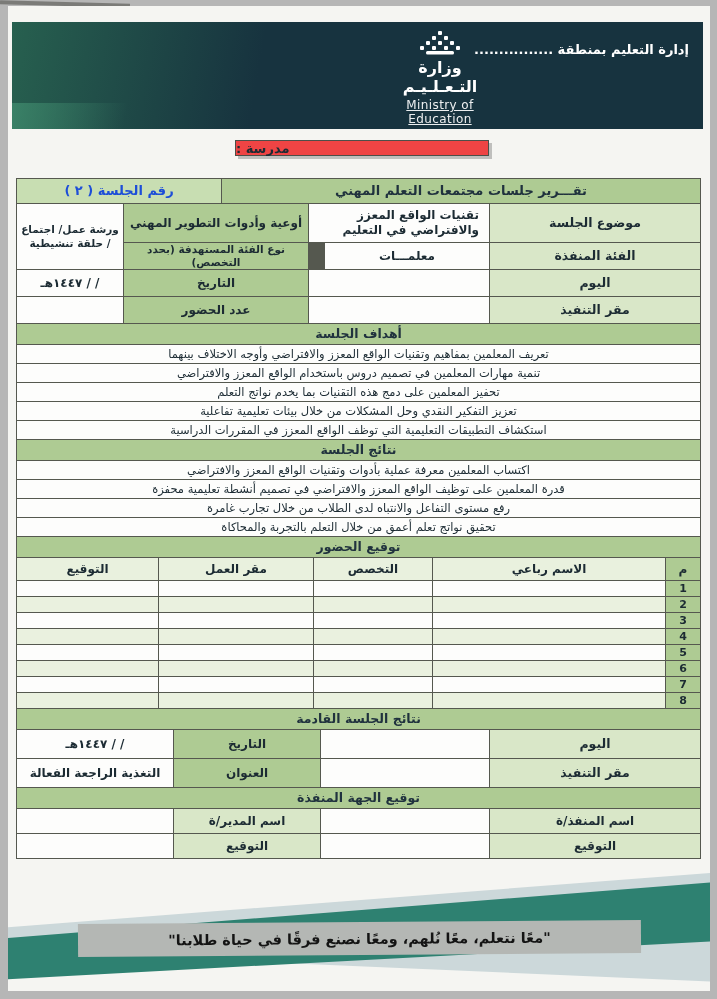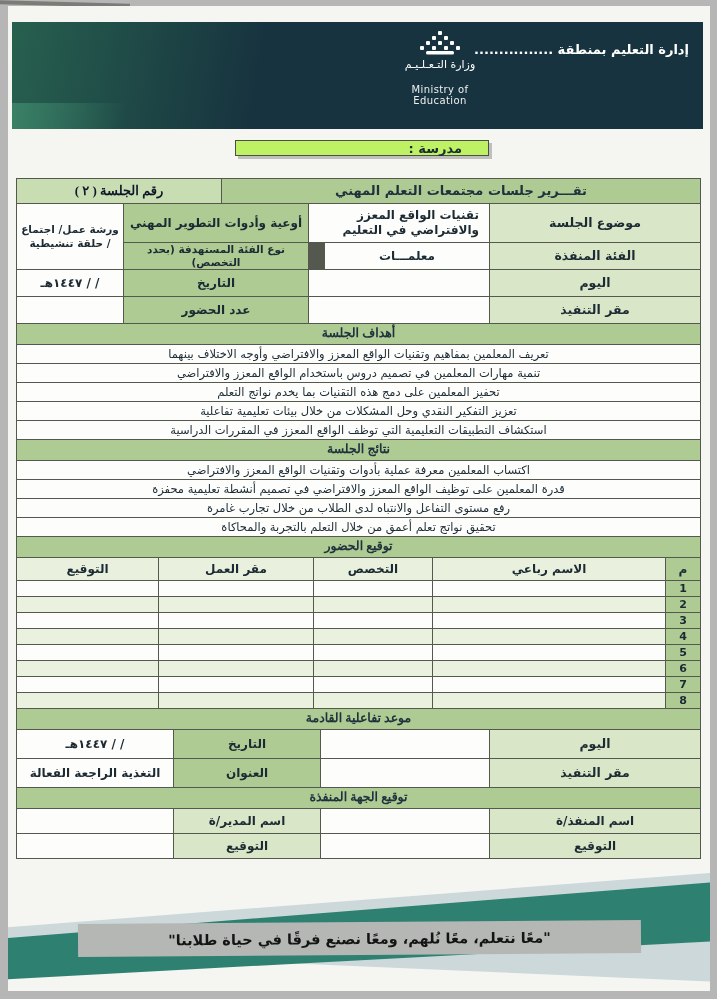--- a/index.html
+++ b/index.html
@@ -19,52 +19,52 @@
   
   .band{
     position:absolute;left:4px;right:7px;top:16px;height:107px;
     background:linear-gradient(100deg,#27604f 0%,var(--navy) 36%,var(--navy) 100%);
   }
   .band::after{content:"";position:absolute;left:0;bottom:0;width:150px;height:26px;
     background:linear-gradient(100deg,#3f8a6d,transparent 75%);opacity:.8;}
   .dept{position:absolute;top:20px;right:14px;color:#fff;font-size:13px;font-weight:bold;letter-spacing:.2px;}
   .logo{position:absolute;left:372px;top:7px;width:112px;text-align:center;color:#fff;}
   .logo .emblem{display:block;margin:2px auto 1px;}
-  .logo-ar{font-size:11px;font-weight:normal;letter-spacing:1px;}
-  .logo-en{font-size:10px;letter-spacing:.4px;opacity:.92;margin-top:13px;}
+  .logo-ar{font-size:16px;font-weight:bold;letter-spacing:1px;}
+  .logo-en{font-size:12px;letter-spacing:.4px;opacity:.92;margin-top:2px;text-decoration:underline;}
 
   
   .school-box{
-    position:absolute;left:227px;top:134px;width:254px;height:16px;background:#bef264;
+    position:absolute;left:227px;top:134px;width:254px;height:16px;background:#ef4444;
     border:1.6px solid #4c4f49;box-shadow:3px 3px 0 rgba(0,0,0,.22);
-    display:flex;align-items:center;justify-content:flex-start;padding-right:26px;box-sizing:border-box;
+    display:flex;align-items:center;justify-content:flex-end;padding-right:26px;box-sizing:border-box;
     font-weight:bold;font-size:13px;
   }
 
   
   .form{
     position:absolute;left:8px;right:9px;top:172px;z-index:2;
     display:flex;flex-direction:column;gap:1px;background:var(--border);border:1px solid var(--border);
   }
   .row{display:grid;gap:1px;background:var(--border);}
   .cell{background:#fdfdfc;display:flex;align-items:center;justify-content:center;
         font-size:12px;line-height:1.25;text-align:center;padding:1px 4px;box-sizing:border-box;min-width:0;}
   .green{background:var(--green-header);} .green2{background:var(--green-light);}
   .label{background:var(--green-label);font-weight:bold;font-size:12.5px;} .alt{background:var(--row-alt);}
   .bold{font-weight:bold;} .small{font-size:10.5px;} .start{justify-content:flex-start;text-align:right;padding-right:10px;}
-  .navy{color:#20323e;text-align:center;} .dk-green{color:#0f172a;font-family:Liberation Serif, serif;}
+  .navy{color:#20323e;text-align:center;} .dk-green{color:#1d4ed8;}
 
   .r-title{grid-template-columns:1fr 204px;grid-auto-rows:24px;}
   .r-title .cell{font-size:13px;}
   .r-topic{grid-template-columns:210px 180px 184px 1fr;grid-template-rows:38px 26px;}
   .pos-a1{grid-area:1/1;} .pos-a2{grid-area:1/2;} .pos-a3{grid-area:1/3;}
   .pos-span{grid-column:4;grid-row:1/3;} .pos-b1{grid-area:2/1;} .pos-b2{grid-area:2/2;margin-left:16px;} .pos-b3{grid-area:2/3;}
   .r-4col{grid-template-columns:210px 180px 184px 1fr;grid-auto-rows:26px;}
   .r-sec{grid-template-columns:1fr;grid-auto-rows:20px;}
-  .r-sec .cell{font-weight:bold;font-size:12.5px;font-family:Liberation Serif, serif;}
+  .r-sec .cell{font-weight:bold;font-size:12.5px;}
   .r-line{grid-template-columns:1fr;grid-auto-rows:18px;}
   .r-line .cell{font-size:11.5px;}
   .r-att{grid-template-columns:34px 232px 118px 154px 1fr;}
   .r-att-h{grid-auto-rows:22px;} .r-att-h .cell{font-weight:bold;background:var(--green-pale);}
   .r-att-h .hdr-no{background:var(--green-header);}
   .r-att-b{grid-auto-rows:15px;} .r-att-b .num{background:var(--green-header);font-weight:bold;font-size:11px;}
   .r-next{grid-template-columns:210px 168px 146px 1fr;grid-auto-rows:28px;}
   .r-sign{grid-template-columns:210px 168px 146px 1fr;grid-auto-rows:24px;}
   .r-sign .glabel{background:var(--green-label);font-weight:bold;}
 
@@ -244,21 +244,21 @@
       </div>
       <div class="row r-att r-att-b">
         <div class="cell num">8</div>
         <div class="cell alt"></div>
           <div class="cell alt"></div>
           <div class="cell alt"></div>
           <div class="cell alt"></div>
       </div>
 
       <div class="row r-sec">
-        <div class="cell green navy">موعد تفاعلية القادمة</div>
+        <div class="cell green navy">نتائج الجلسة القادمة</div>
       </div>
 
       <div class="row r-next">
         <div class="cell label">اليوم</div>
         <div class="cell"></div>
         <div class="cell green bold">التاريخ</div>
         <div class="cell bold">/      /   ١٤٤٧هـ</div>
       </div>
       <div class="row r-next">
         <div class="cell label">مقر التنفيذ</div>

